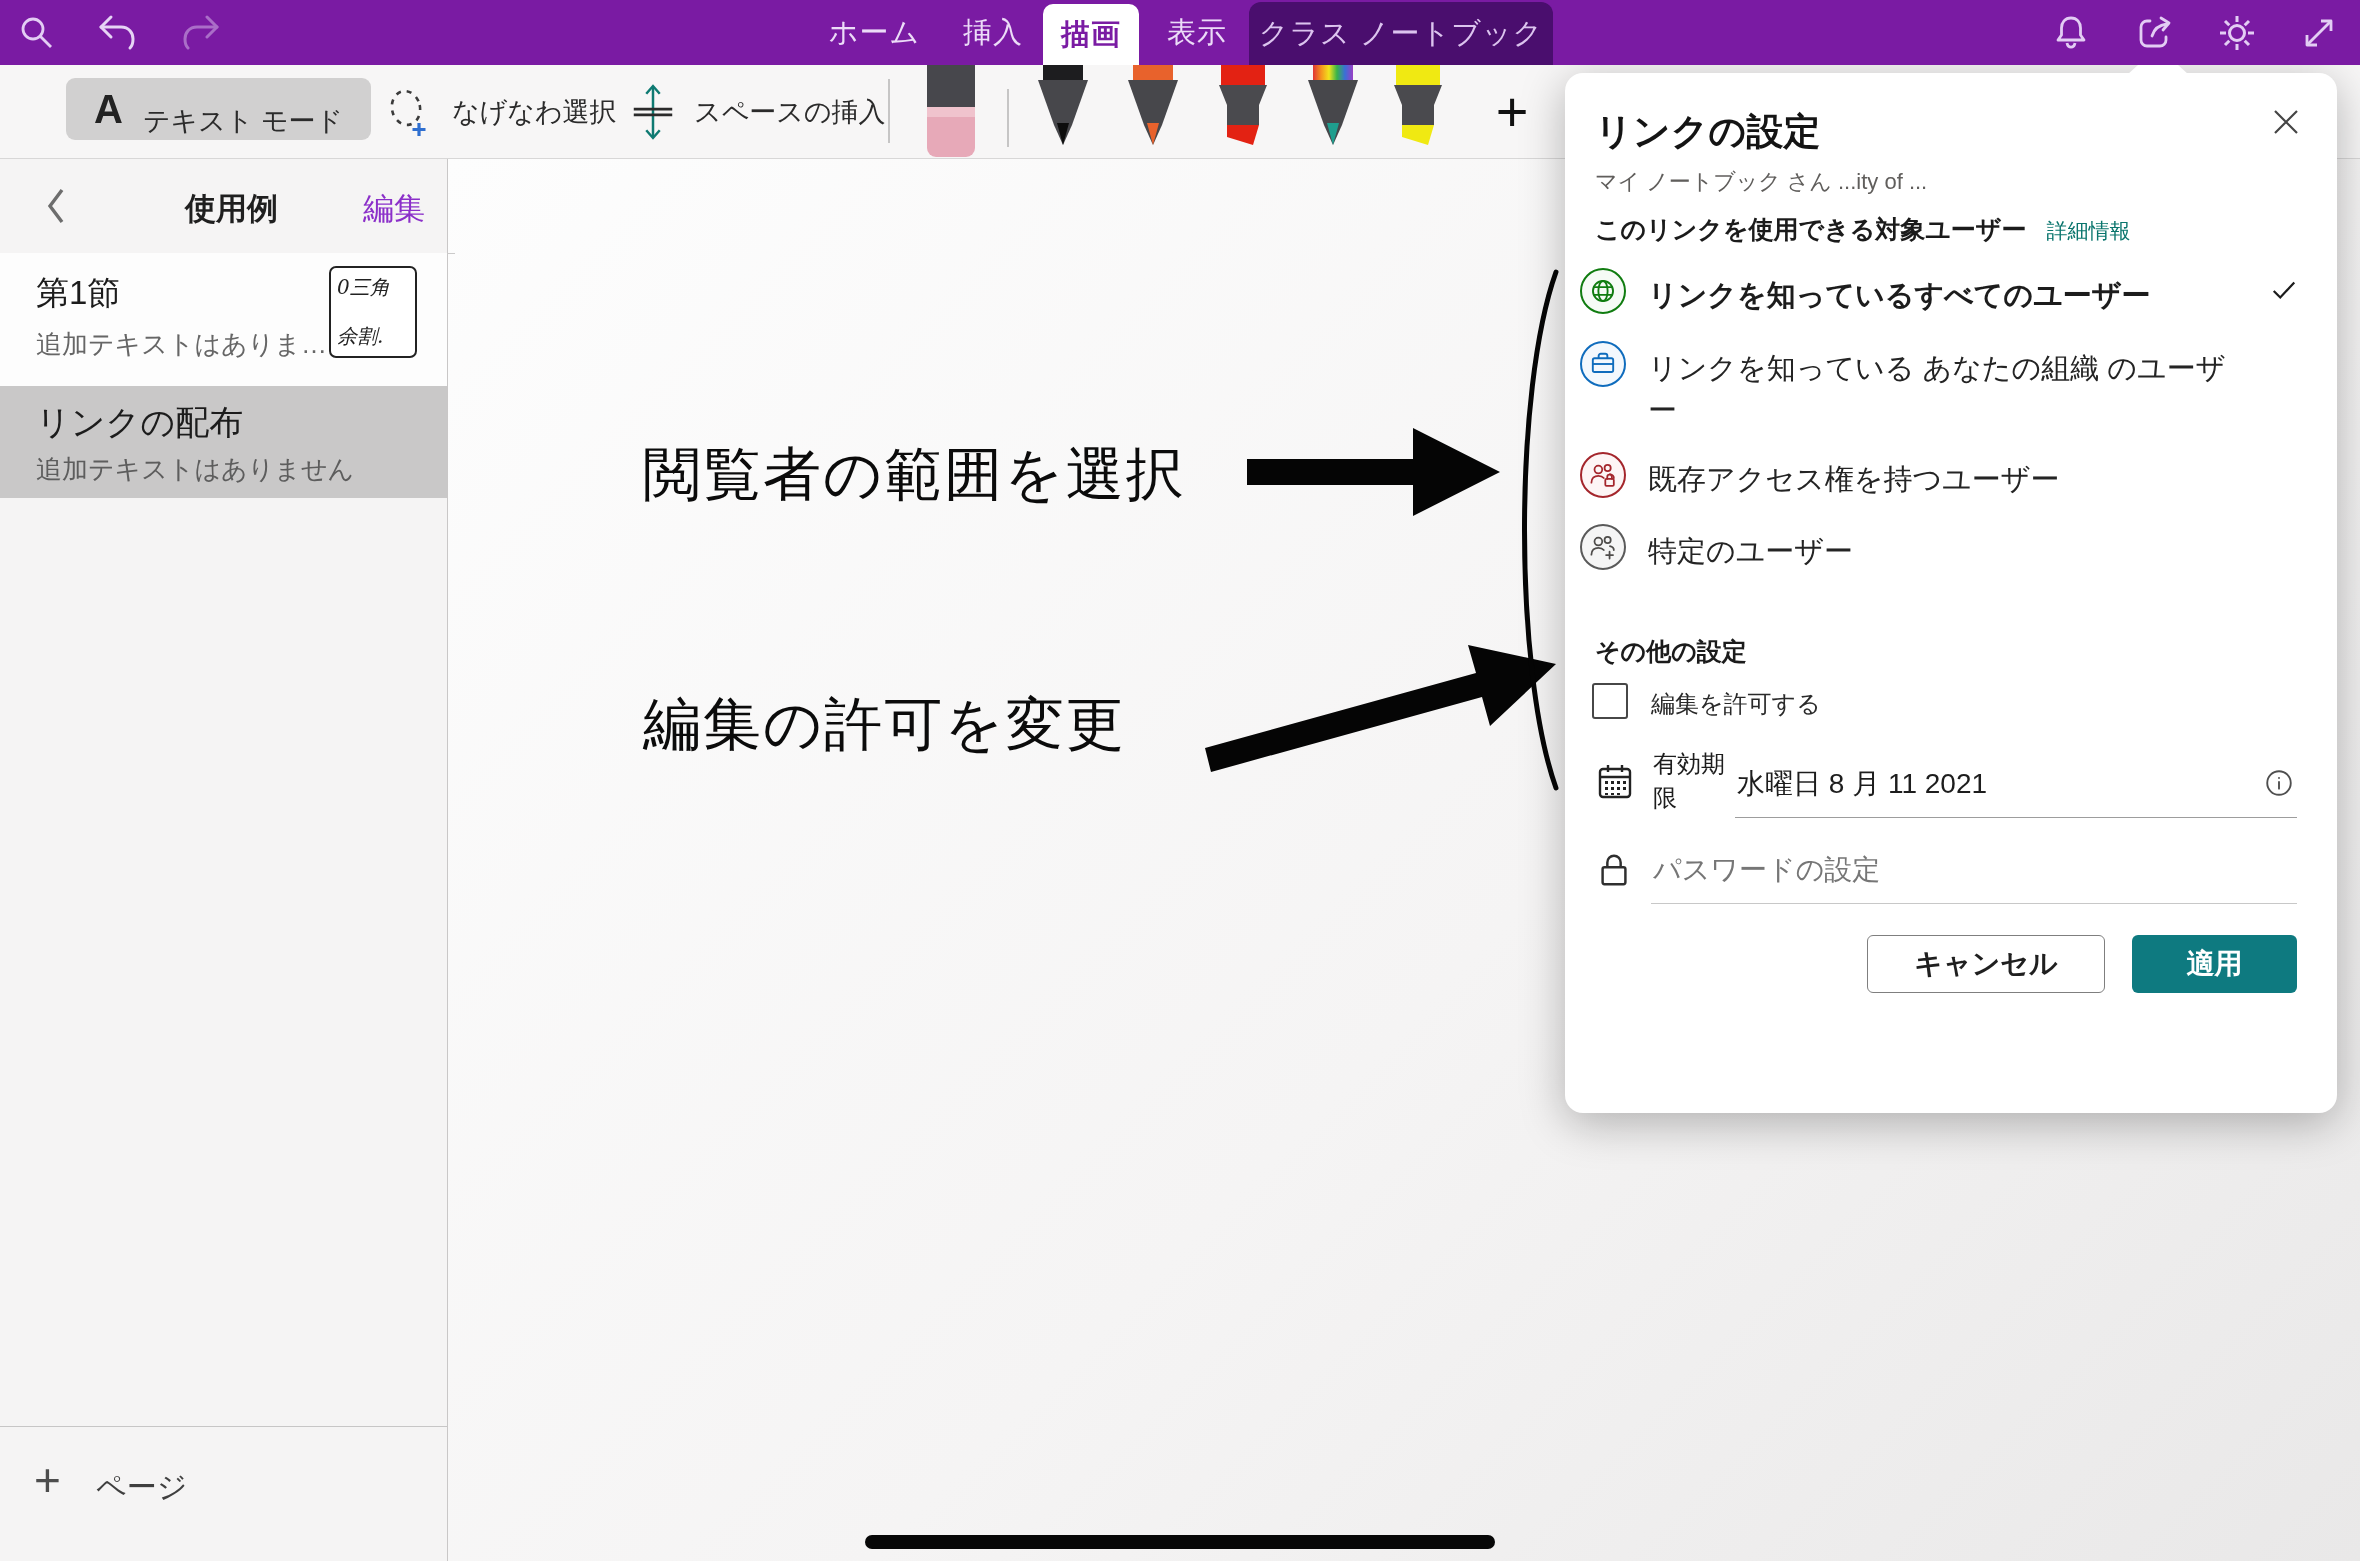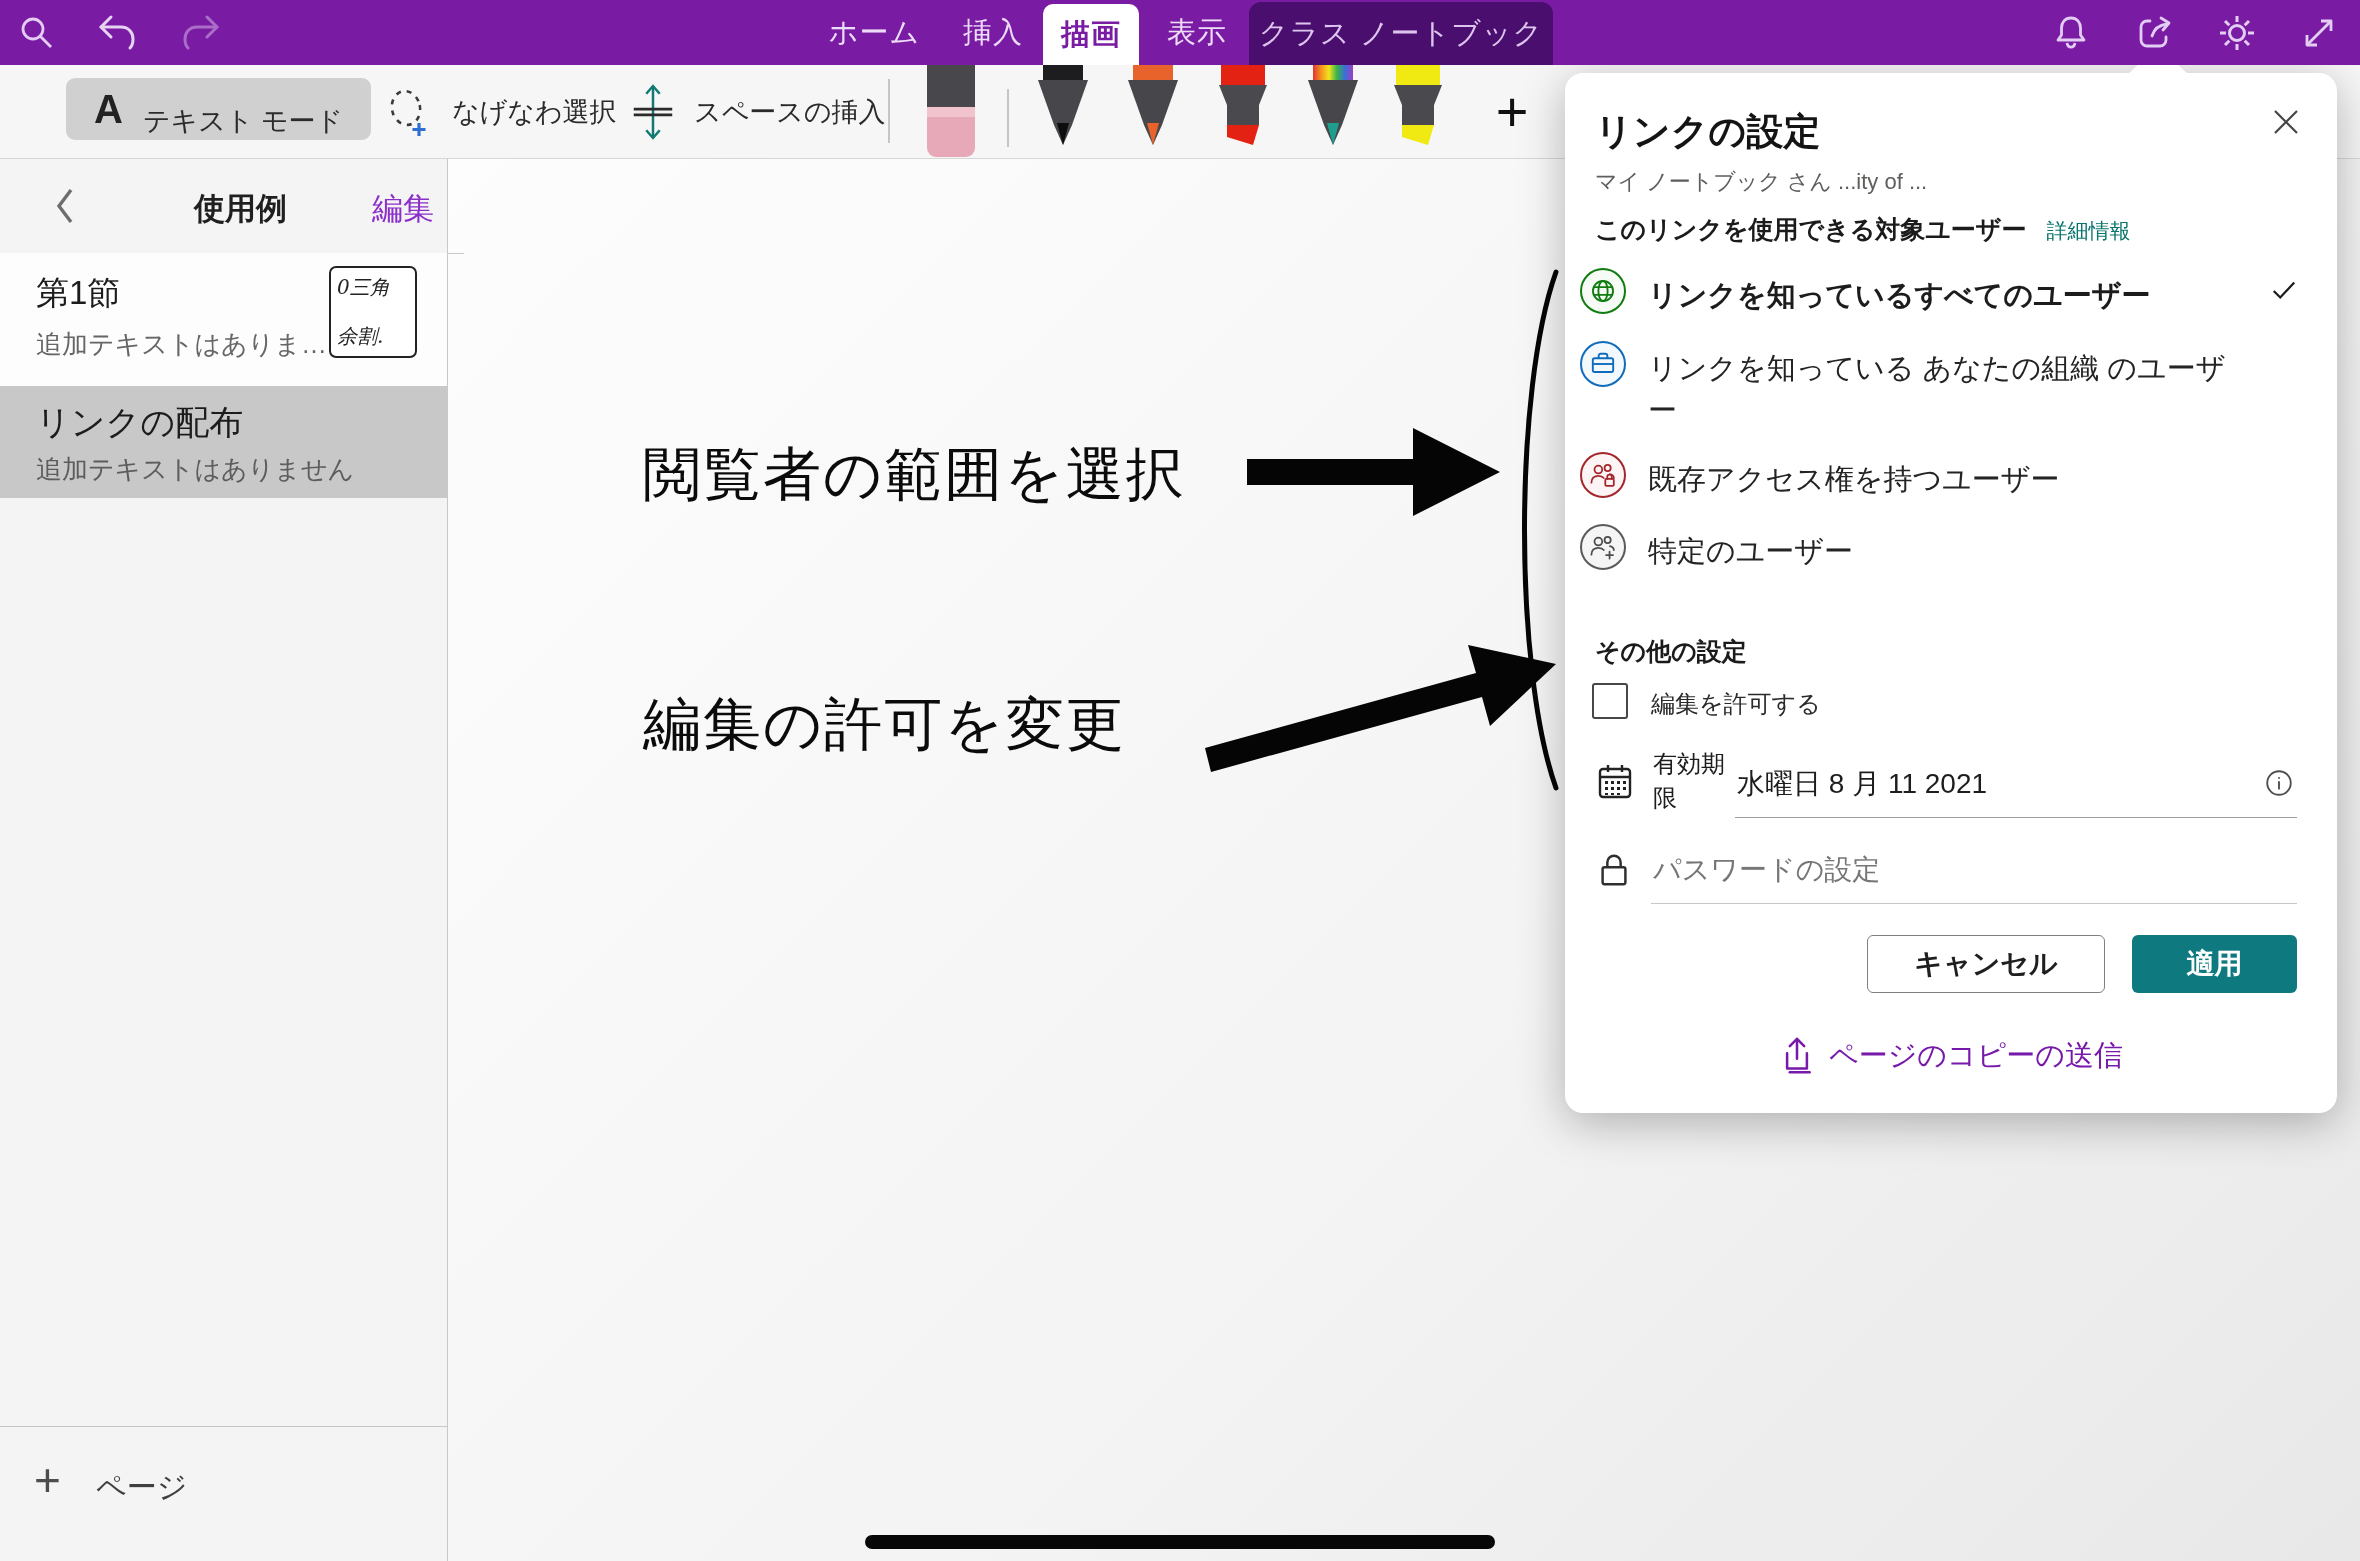--- a/index.html
+++ b/index.html
@@ -26,21 +26,21 @@
   .tool .lbl{font-size:27px;color:#2b2b2b;}
   .vdiv{position:absolute;top:14px;width:2px;height:64px;background:#c6c5c5;}
   .eraser{position:absolute;left:922px;top:0;width:58px;height:95px;cursor:pointer;}
   .pen{position:absolute;top:0;width:66px;height:92px;cursor:pointer;}
   .addpen{position:absolute;left:1482px;top:8px;width:60px;height:76px;display:flex;align-items:center;justify-content:center;
           font-size:56px;font-weight:300;color:#111;cursor:pointer;}
 
   
   .sidebar{position:absolute;left:0;top:158px;width:447px;height:1403px;background:#f5f4f4;
            border-right:1px solid #c9c7c7;z-index:5;}
-  .sb-header{position:absolute;left:17px;top:0;width:447px;height:95px;border-bottom:1px solid #cbcaca;}
+  .sb-header{position:absolute;left:8px;top:0;width:447px;height:95px;border-bottom:1px solid #cbcaca;}
   .sb-back{position:absolute;left:34px;top:28px;width:30px;height:40px;cursor:pointer;}
   .sb-title{position:absolute;left:0;top:30px;width:447px;text-align:center;font-size:31px;font-weight:600;color:#1f1f1f;}
   .sb-edit{position:absolute;right:30px;top:30px;font-size:31px;color:#8b2fc9;cursor:pointer;}
   .sb-item{position:absolute;left:0;width:447px;cursor:pointer;}
   .sb-item.first{top:95px;height:133px;background:#fdfdfd;}
   .sb-item.selected{top:228px;height:112px;background:#c9c8c8;}
   .sb-item .t{position:absolute;left:36px;top:18px;font-size:33px;color:#1c1c1c;}
   .sb-item .s{position:absolute;left:36px;top:74px;font-size:26px;color:#666;}
   .sb-item.selected .t{top:14px;font-size:34px;}
   .sb-item.selected .s{top:66px;color:#5d5d5d;}
@@ -394,27 +394,16 @@
         <rect x="8" y="19" width="24" height="18" rx="2"></rect>
           <path d="M13 19v-5a7 7 0 0 1 14 0v5"></path>
       </svg>
     </div>
     <input class="pw-input" readonly="" placeholder="パスワードの設定" style="">
     <div class="pw-line"></div>
 
     <div class="btn cancel">キャンセル</div>
     <div class="btn apply">適用</div>
 
-    <div class="dlg-footer">
-      <span>
-        <svg width="36" height="42" viewBox="0 0 40 46" fill="none" stroke="#7719aa" stroke-width="2.8" stroke-linecap="round" stroke-linejoin="round">
-          <path d="M20 4v22"></path>
-            <path d="M12 12l8-8 8 8"></path>
-            <path d="M9 20v17h22V20"></path>
-            <path d="M12 41h22"></path>
-        </svg>
-      </span>
-      <span class="lbl">ページのコピーの送信</span>
-    </div>
   </div>
 
   <div class="home-indicator"></div>
 </div>
 
 </body></html>

